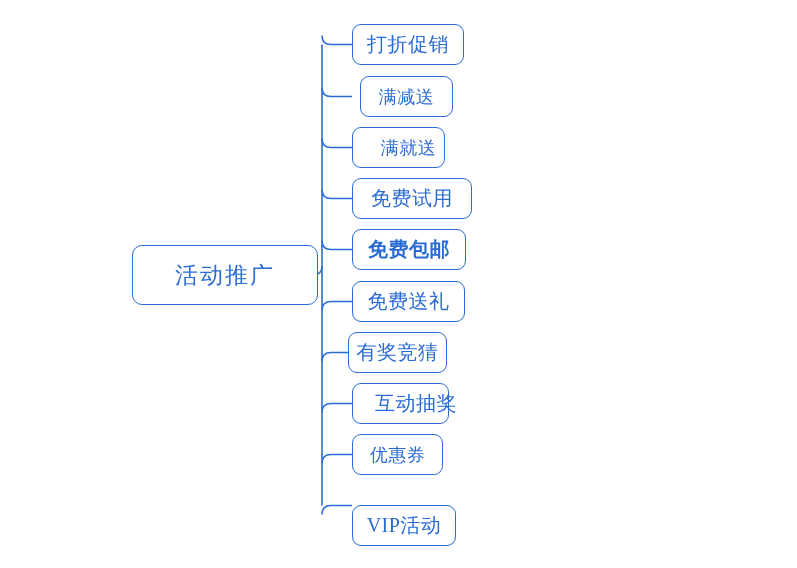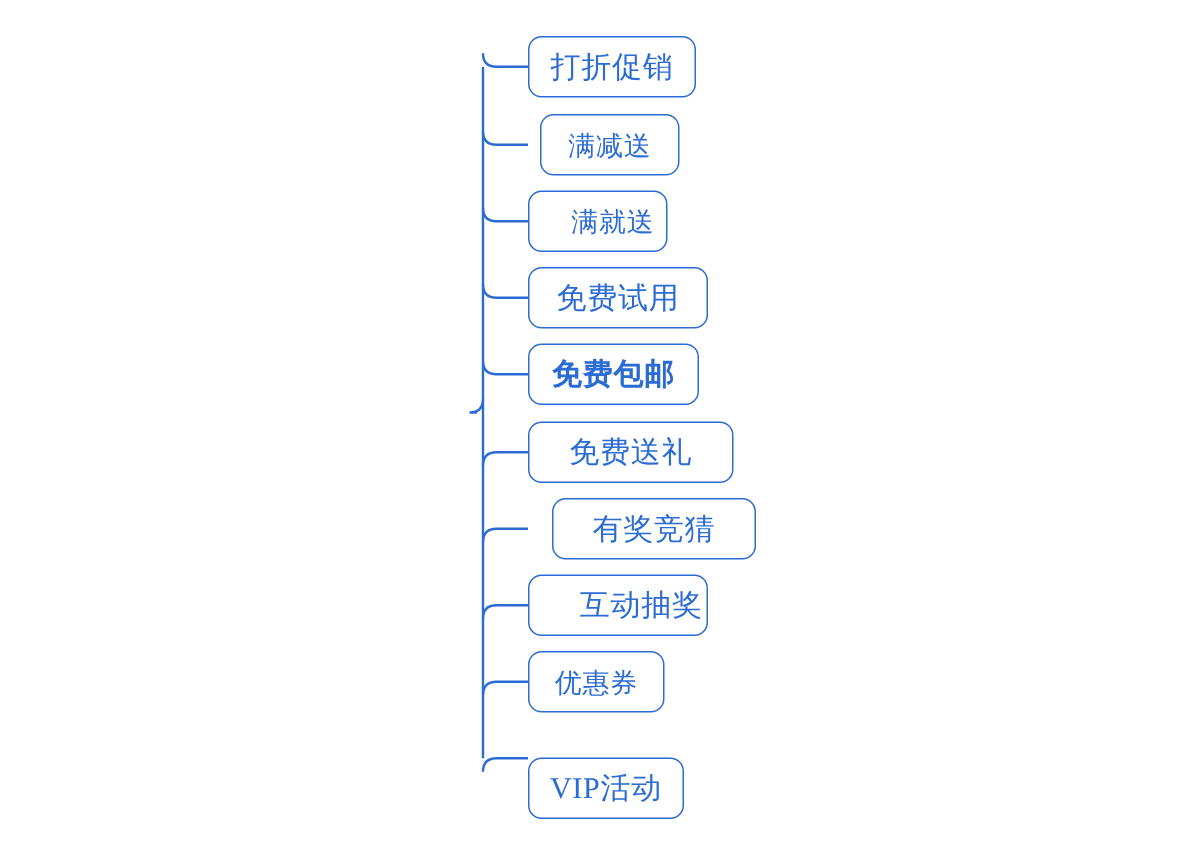--- a/index.html
+++ b/index.html
@@ -73,44 +73,47 @@
       <path d="M 322 138.5 Q 322 147.5 331 147.5 H 352" fill="none" stroke="#2b6cd4" stroke-width="1.6" stroke-linecap="butt"></path>
       <path d="M 322 189.5 Q 322 198.5 331 198.5 H 352" fill="none" stroke="#2b6cd4" stroke-width="1.6" stroke-linecap="butt"></path>
       <path d="M 322 240.5 Q 322 249.5 331 249.5 H 352" fill="none" stroke="#2b6cd4" stroke-width="1.6" stroke-linecap="butt"></path>
       <path d="M 322 310.5 Q 322 301.5 331 301.5 H 352" fill="none" stroke="#2b6cd4" stroke-width="1.6" stroke-linecap="butt"></path>
       <path d="M 322 361.5 Q 322 352.5 331 352.5 H 352" fill="none" stroke="#2b6cd4" stroke-width="1.6" stroke-linecap="butt"></path>
       <path d="M 322 412.5 Q 322 403.5 331 403.5 H 352" fill="none" stroke="#2b6cd4" stroke-width="1.6" stroke-linecap="butt"></path>
       <path d="M 322 463.5 Q 322 454.5 331 454.5 H 352" fill="none" stroke="#2b6cd4" stroke-width="1.6" stroke-linecap="butt"></path>
       <path d="M 322 514.5 Q 322 505.5 331 505.5 H 352" fill="none" stroke="#2b6cd4" stroke-width="1.6" stroke-linecap="butt"></path>
     </svg>
 
+  <div class="node node-root">
+    <span>活动推广</span>
+  </div>
 
   <div id="child-nodes">
       <div class="node node-child wide" style="left: 352px; top: 24px; width: 112px;">
         <span>打折促销</span>
       </div>
       <div class="node node-child" style="left: 360px; top: 76px; width: 93px;">
         <span>满减送</span>
       </div>
       <div class="node node-child" style="left: 352px; top: 127px; width: 93px; padding-left: 20px;">
         <span>满就送</span>
       </div>
       <div class="node node-child wide" style="left: 352px; top: 178px; width: 120px;">
         <span>免费试用</span>
       </div>
       <div class="node node-child wide" style="left: 352px; top: 229px; width: 114px; font-weight: bold;">
         <span>免费包邮</span>
       </div>
-      <div class="node node-child wide" style="left: 352px; top: 281px; width: 137px;">
+      <div class="node node-child wide" style="left: 352px; top: 281px; width: 113px;">
         <span>免费送礼</span>
       </div>
-      <div class="node node-child wide" style="left: 368px; top: 332px; width: 136px;">
+      <div class="node node-child wide" style="left: 348px; top: 332px; width: 99px;">
         <span>有奖竞猜</span>
       </div>
-      <div class="node node-child wide" style="left: 352px; top: 383px; width: 120px; padding-left: 31px;">
+      <div class="node node-child wide" style="left: 352px; top: 383px; width: 97px; padding-left: 31px;">
         <span>互动抽奖</span>
       </div>
       <div class="node node-child" style="left: 352px; top: 434px; width: 91px;">
         <span>优惠券</span>
       </div>
       <div class="node node-child" style="left: 352px; top: 485px; width: 104px; margin-top: 20px;">
         <span class="node-vip">VIP活动</span>
       </div>
     </div>
 

